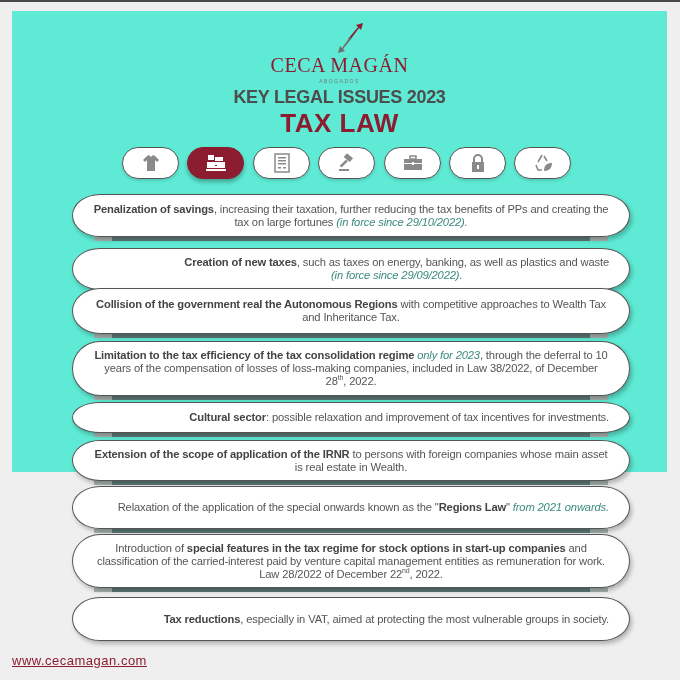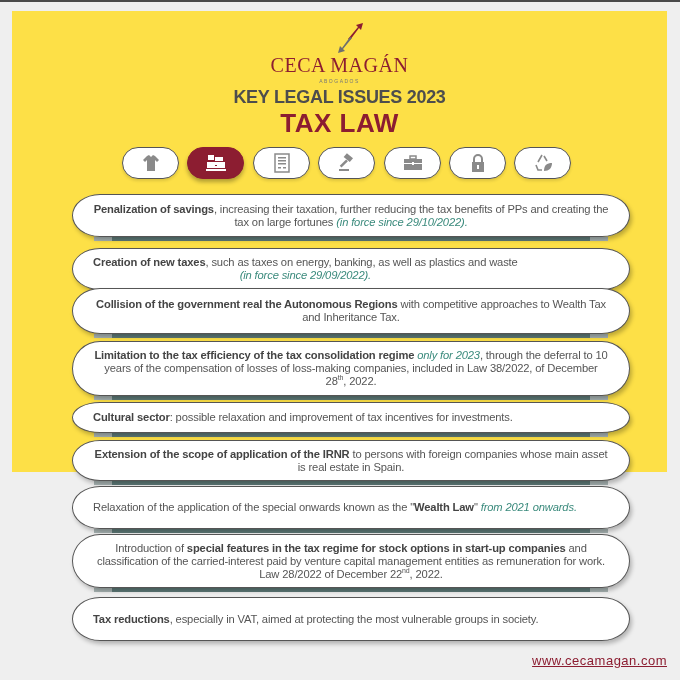--- a/index.html
+++ b/index.html
@@ -5,21 +5,21 @@
   * { box-sizing: border-box; margin: 0; padding: 0; }
   html, body { width: 680px; height: 680px; overflow: hidden; }
   body {
     background: #efefef;
     font-family: "Liberation Sans", sans-serif;
     position: relative;
   }
   .topbar { position: absolute; left: 0; top: 0; width: 680px; height: 2px; background: #4a4a4a; }
   .page {
     position: absolute; left: 12px; top: 11px; width: 655px; height: 461px;
-    background: #fde047;
+    background: #5eead4;
   }
   .logo {
     position: absolute; left: 0; top: 6px; width: 655px; height: 70px;
     text-align: center;
   }
   .logo svg { position: absolute; left: 324px; top: 4px; }
   .logo-name {
     position: absolute; left: 0; width: 655px; top: 37px;
     font-family: "Liberation Serif", serif;
     font-size: 20px; color: #8c1d31; letter-spacing: 0.5px;
@@ -51,30 +51,30 @@
   }
   .card-strip::before, .card-strip::after {
     content: ""; position: absolute; top: 0; height: 4px; width: 18px; background: #a8b4b3;
   }
   .card-strip::before { left: -18px; }
   .card-strip::after { right: -18px; }
   .card {
     position: absolute; left: 0; top: 0; right: 0; bottom: 0;
     background: #fff; border: 1.2px solid #555; border-radius: 28px / 50%;
     box-shadow: 2px 3px 4px rgba(0,0,0,0.25);
-    display: flex; align-items: center; justify-content: flex-start; text-align: center;
+    display: flex; align-items: center; justify-content: flex-end; text-align: center;
     padding: 0 20px;
     font-size: 11.2px; line-height: 13px; color: #555;
     letter-spacing: -0.15px;
   }
   .card b { color: #444; font-weight: bold; }
   .card i { color: #3a8a7c; font-style: italic; }
   .card sup { font-size: 7px; line-height: 0; }
   .url {
-    position: absolute; left: 0; width: 655px; top: 642px; text-align: right;
+    position: absolute; left: 0; width: 655px; top: 642px; text-align: left;
     font-size: 13px; color: #8c1d31; text-decoration: underline; letter-spacing: 0.5px;
   }
 </style>
 </head>
 <body>
 
 <div class="topbar"></div>
 
 <div class="page">
 
@@ -176,28 +176,28 @@
   <div class="card-wrap" style="top:391px;height:31px">
     <div class="card-strip"></div>
     <div class="card">
       <div><b>Cultural sector</b><span>: possible relaxation and improvement of tax incentives for investments.</span></div>
     </div>
   </div>
 
   <div class="card-wrap" style="top:429px;height:41px">
     <div class="card-strip"></div>
     <div class="card">
-      <div><b>Extension of the scope of application of the IRNR</b><span> to persons with foreign companies whose main asset is real estate in Spain.</span></div>
+      <div><b>Extension of the scope of application of the IRNR</b><span> to persons with foreign companies whose main asset is real estate in Wealth.</span></div>
     </div>
   </div>
 
   <div class="card-wrap" style="top:475px;height:43px">
     <div class="card-strip"></div>
     <div class="card">
-      <div><span>Relaxation of the application of the special onwards known as the "</span><b>Wealth Law</b><span>" </span><i>from 2021 onwards.</i></div>
+      <div><span>Relaxation of the application of the special onwards known as the "</span><b>Regions Law</b><span>" </span><i>from 2021 onwards.</i></div>
     </div>
   </div>
 
   <div class="card-wrap" style="top:523px;height:54px">
     <div class="card-strip"></div>
     <div class="card">
       <div><span>Introduction of </span><b>special features in the tax regime for stock options in start-up companies</b><span> and classification of the carried-interest paid by venture capital management entities as remuneration for work. Law 28/2022 of December 22</span><sup>nd</sup><span>, 2022.</span></div>
     </div>
   </div>
 

